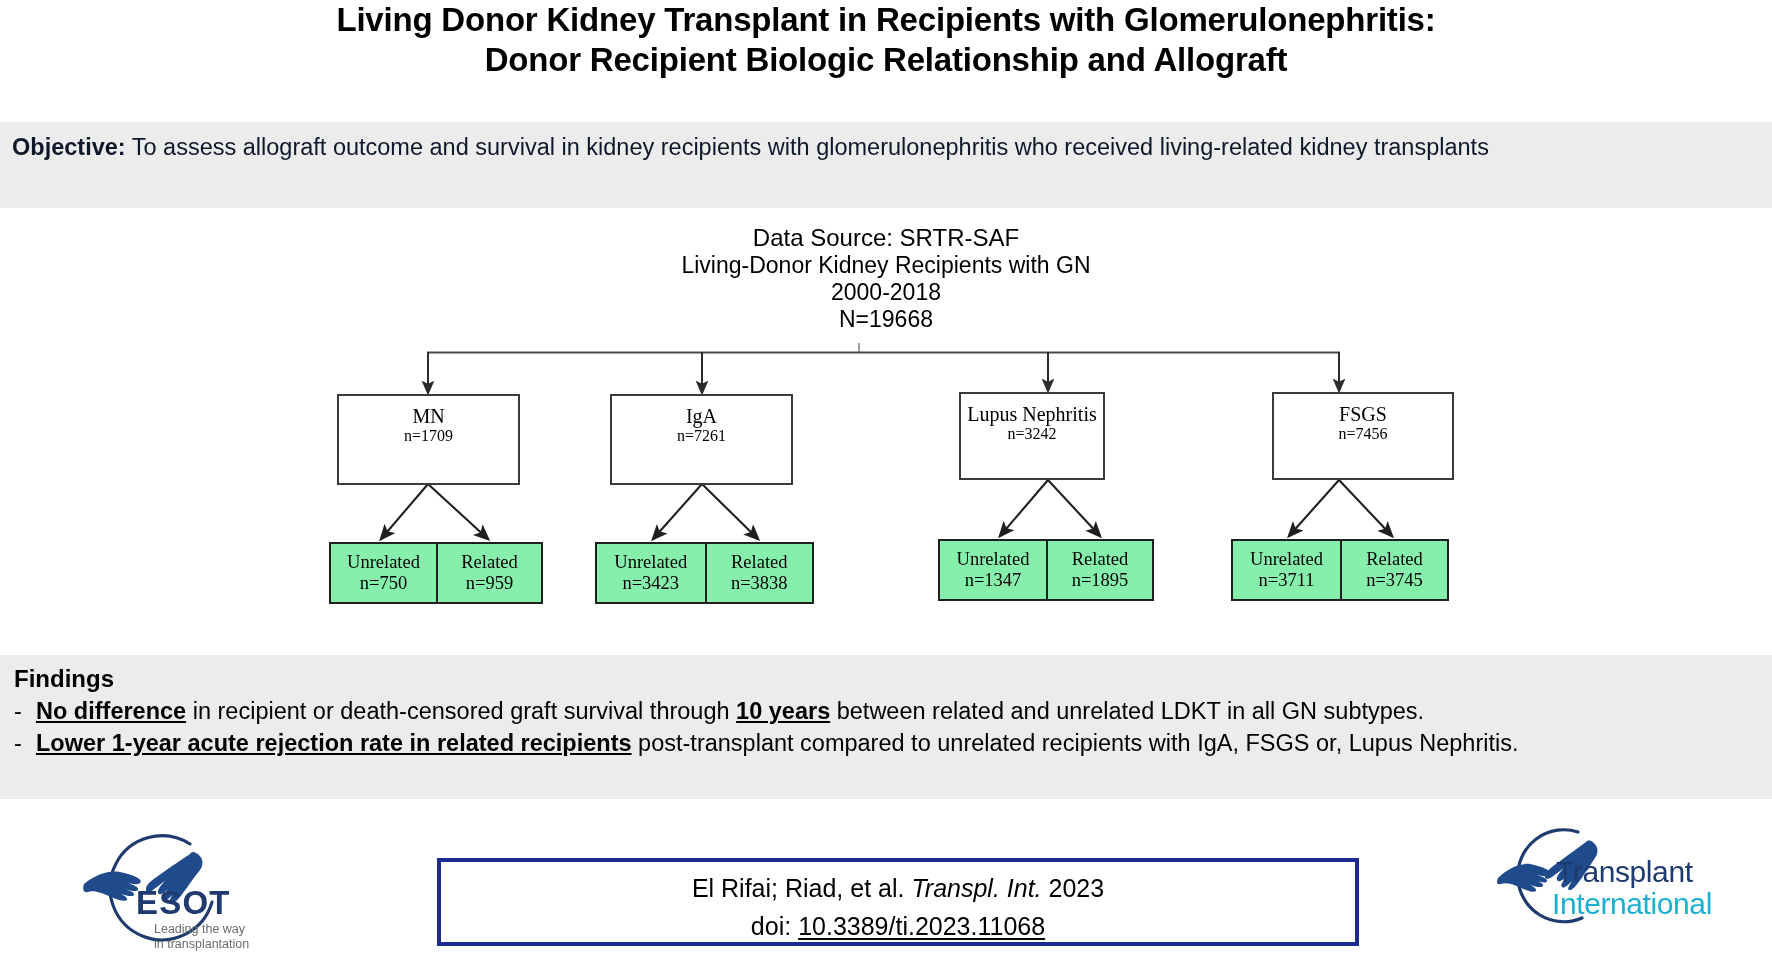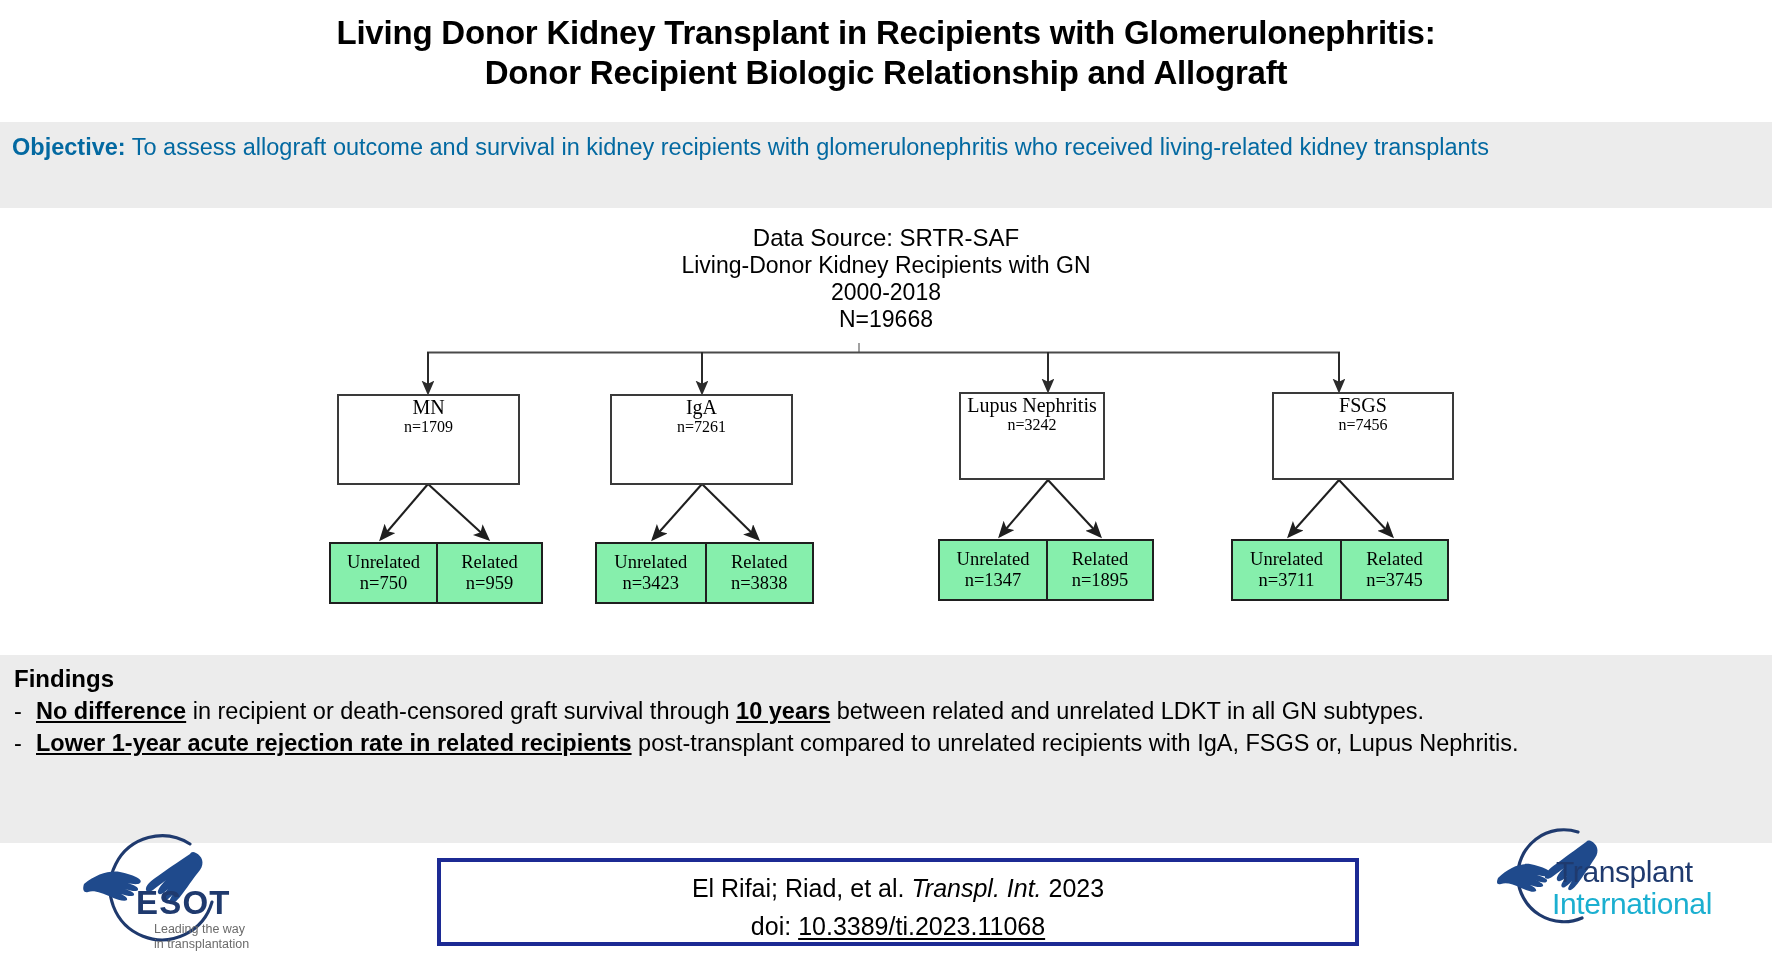--- a/index.html
+++ b/index.html
@@ -20,21 +20,21 @@
   #title-block {
     position: absolute;
     left: 0;
     top: 0;
     width: 1772px;
     height: 110px;
     display: flex;
     flex-direction: column;
     align-items: center;
     justify-content: flex-start;
-    padding-top: 13px;
+    padding-top: 0px;
     box-sizing: border-box;
   }
   .title-line {
     font-size: 33px;
     font-weight: bold;
     line-height: 1.22;
     letter-spacing: -0.2px;
     text-align: center;
     white-space: nowrap;
   }
@@ -48,21 +48,21 @@
     top: 122px;
     width: 1772px;
     height: 86px;
     background: #ececec;
     box-sizing: border-box;
     padding: 10px 12px 0 12px;
   }
   #objective-text {
     font-size: 23.5px;
     line-height: 1.35;
-    color: #0369a1;
+    color: #0f172a;
   }
   #objective-text b { font-weight: bold; }
 
   
   #data-source {
     position: absolute;
     left: 0;
     top: 212px;
     width: 1772px;
     text-align: center;
@@ -103,21 +103,21 @@
   .node-box .nb-label {
     font-size: 20px;
     line-height: 1.12;
     white-space: nowrap;
   }
   .node-box .nb-count {
     font-size: 16px;
     line-height: 1.12;
     white-space: nowrap;
   }
-  .level1 { }
+  .level1 { padding-top: 9px; }
 
   .pair-box {
     position: absolute;
     border: 2.2px solid #1f1f1f;
     background: #86efac;
     box-sizing: border-box;
     display: flex;
     flex-direction: row;
     pointer-events: auto;
   }
@@ -133,21 +133,21 @@
   .pair-cell + .pair-cell { border-left: 2.2px solid #1f1f1f; }
   .pair-cell .pc-label { font-size: 18.5px; line-height: 1.14; white-space: nowrap; }
   .pair-cell .pc-count { font-size: 18.5px; line-height: 1.14; white-space: nowrap; }
 
   
   #findings-band {
     position: absolute;
     left: 0;
     top: 655px;
     width: 1772px;
-    height: 188px;
+    height: 144px;
     background: #ececec;
     box-sizing: border-box;
     padding: 10px 14px 0 14px;
   }
   #findings-heading {
     font-size: 24px;
     font-weight: bold;
     line-height: 1.2;
     margin-bottom: 2px;
   }

